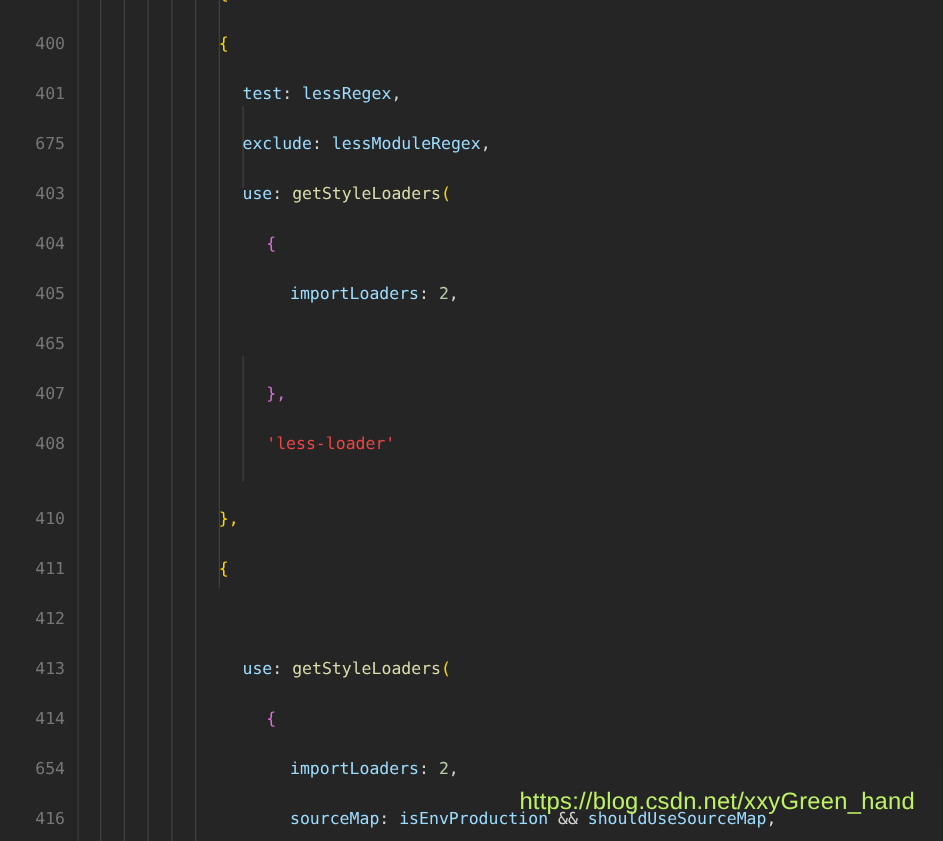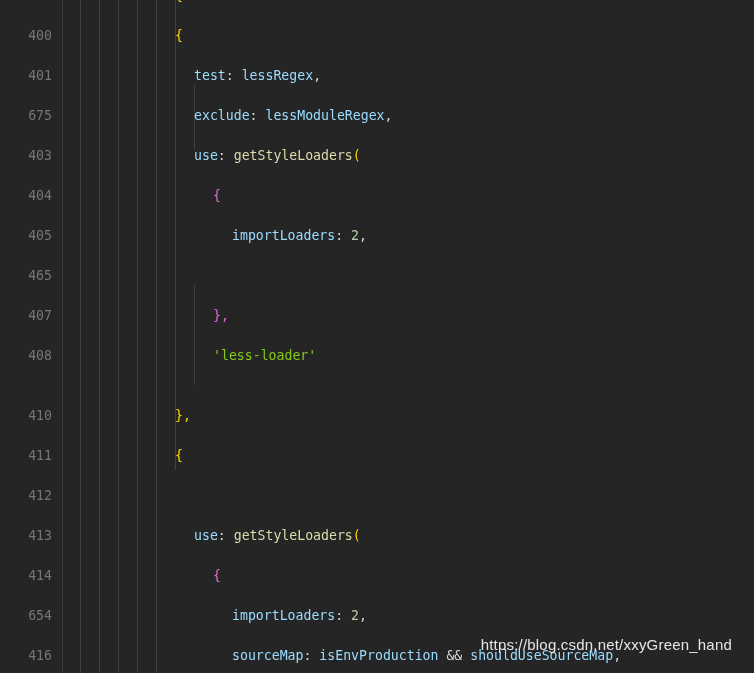--- a/index.html
+++ b/index.html
@@ -72,33 +72,33 @@
     top: 0;
     width: 1px;
     height: 673px;
     background: #404040;
   }
   .vline.gutter-div { background: #3c3c3c; }
   .prop      { color: #9cdcfe; }
   .punct     { color: #d4d4d4; }
   .fn        { color: #dcdcaa; margin-top: 36px; }
   .num       { color: #b5cea8; }
-  .str       { color: #84cc16; }
+  .str       { color: #ef4444; }
   .br-y      { color: #ffd700; }
   .br-p      { color: #da70d6; }
   .op        { color: #d4d4d4; }
 
   
   .watermark {
     position: absolute;
     right: 22px;
     bottom: 20px;
-    color: #e5e5e5;
+    color: #bef264;
     font-family: "Liberation Sans", sans-serif;
-    font-size: 15px;
+    font-size: 19px;
     letter-spacing: 0.2px;
     user-select: none;
   }
 </style>
 </head>
 <body>
 
 <div id="editor">
 
   <div class="guides">

